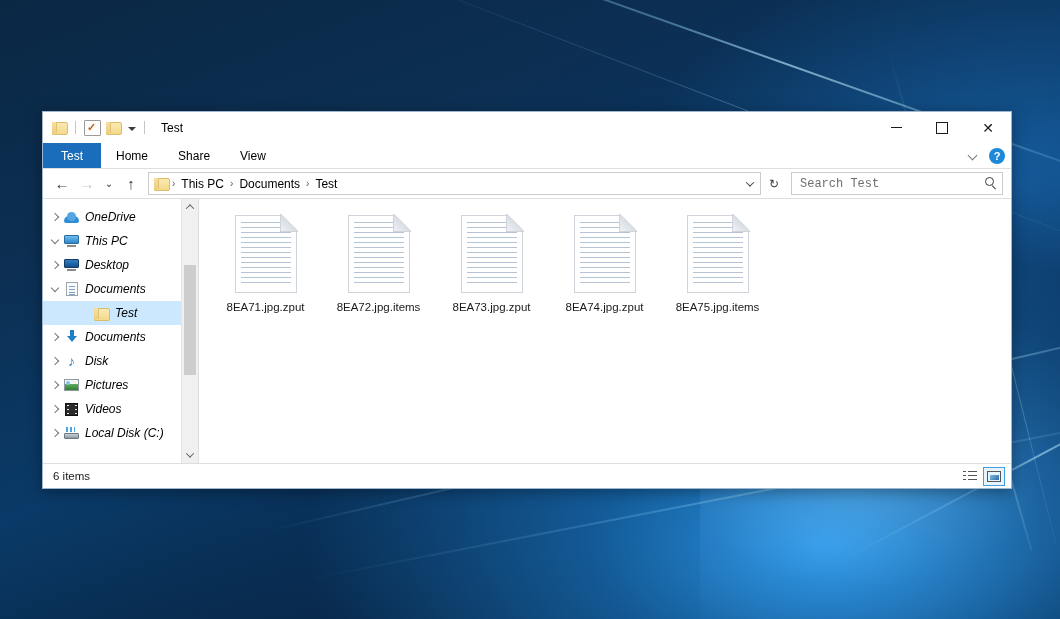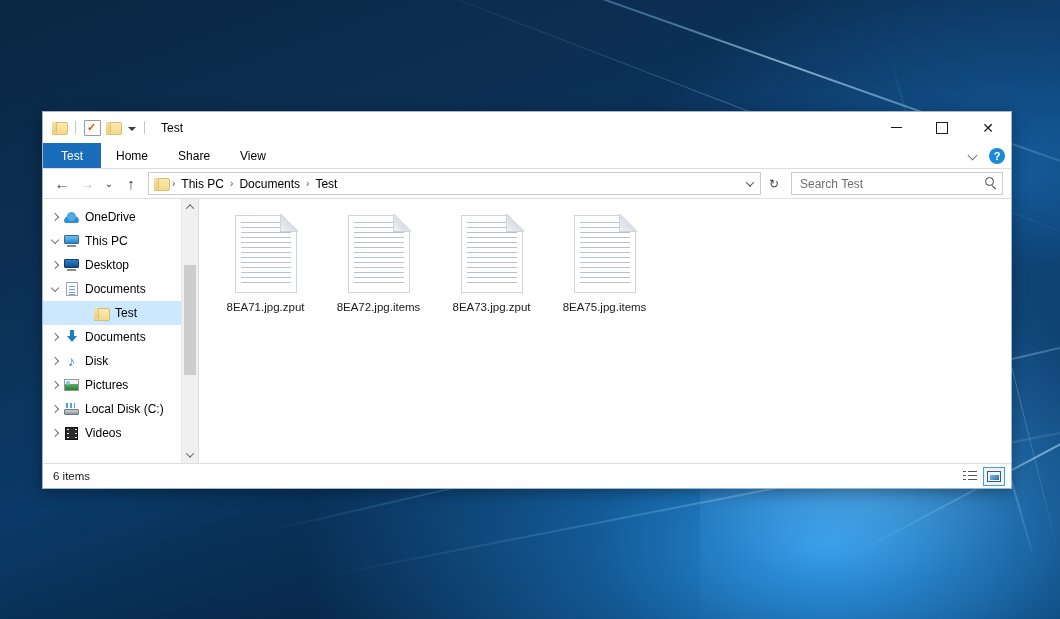--- a/index.html
+++ b/index.html
@@ -164,21 +164,21 @@
   }
   .refresh-btn {
     width: 20px; height: 21px; display: flex; align-items: center; justify-content: center;
     color: #3a3a3a; font-size: 12px;
   }
   .searchbox {
     width: 200px; height: 21px; border: 1px solid #cccccc; background: #fff;
     display: flex; align-items: center; padding: 0 4px 0 6px; margin-left: 4px;
   }
   .searchbox input {
-    border: 0; outline: 0; flex: 1 1 auto; font-size: 12px; font-family: Liberation Sans, sans-serif;
+    border: 0; outline: 0; flex: 1 1 auto; font-size: 12px; font-family: Liberation Mono, monospace;
     color: #a21caf; background: transparent; min-width: 0;
   }
   .searchbox input::placeholder { color: #6e6e6e; }
   .mag {
     width: 13px; height: 13px; position: relative; flex: 0 0 13px;
   }
   .mag::before {
     content: ""; position: absolute; left: 0; top: 0; width: 7px; height: 7px;
     border: 1.4px solid #3a3a3a; border-radius: 50%;
   }
@@ -201,21 +201,21 @@
   .navitem.selected { background: #cce8ff; }
   .tw {
     width: 16px; flex: 0 0 16px; display: flex; align-items: center; justify-content: center;
   }
   .tw i {
     display: block; width: 5px; height: 5px; border-right: 1.3px solid #757575;
     border-bottom: 1.3px solid #757575; transform: rotate(-45deg);
   }
   .tw.open i { transform: rotate(45deg); margin-top: -2px; }
   .nav-ico { width: 17px; flex: 0 0 17px; display: flex; align-items: center; justify-content: center; }
-  .nav-label { padding-left: 5px; }
+  .nav-label { padding-left: 5px; font-style: italic; }
 
   .indent0 { padding-left: 4px; }
   .indent1 { }
   .indent2 { padding-left: 34px; }
 
   
   .ic-cloud { width: 15px; height: 11px; position: relative; }
   .ic-cloud::before {
     content: ""; position: absolute; left: 0; bottom: 0; width: 15px; height: 7px;
     background: #2f8fd6; border-radius: 7px 7px 3px 3px;
@@ -523,40 +523,40 @@
                 <span class="ic-pic"></span>
               </span>
             <span class="nav-label">Pictures</span>
           </div>
 
           <div class="navitem indent1">
             <span class="tw">
                 <i></i>
               </span>
             <span class="nav-ico">
-                <span class="ic-disk"></span>
-              </span>
-            <span class="nav-label">Local Disk (C:)</span>
+                <span class="ic-vid">
+                  <i></i>
+                  <i></i>
+                  <i></i>
+                  <i></i>
+                  <i></i>
+                  <i></i>
+                </span>
+              </span>
+            <span class="nav-label">Videos</span>
           </div>
 
           <div class="navitem indent1">
             <span class="tw">
                 <i></i>
               </span>
             <span class="nav-ico">
-                <span class="ic-vid">
-                  <i></i>
-                  <i></i>
-                  <i></i>
-                  <i></i>
-                  <i></i>
-                  <i></i>
-                </span>
-              </span>
-            <span class="nav-label">Videos</span>
+                <span class="ic-disk"></span>
+              </span>
+            <span class="nav-label">Local Disk (C:)</span>
           </div>
 
         </div>
 
         <div class="navscroll">
           <div class="sb-arrow sb-up">
               <i></i>
             </div>
           <div class="sb-thumb"></div>
           <div class="sb-arrow sb-down" style="position:absolute;bottom:0;left:0;right:0;">
@@ -595,20 +595,30 @@
             <div class="tile-icon">
               <div class="page">
                   <div class="page-lines"></div>
                 </div>
               <div class="page-fold-mask"></div>
               <div class="page-fold"></div>
             </div>
             <div class="tile-label">8EA73.jpg.zput</div>
           </div>
 
+          <div class="tile">
+            <div class="tile-icon">
+              <div class="page">
+                  <div class="page-lines"></div>
+                </div>
+              <div class="page-fold-mask"></div>
+              <div class="page-fold"></div>
+            </div>
+            <div class="tile-label">8EA74.jpg.zput</div>
+          </div>
 
           <div class="tile">
             <div class="tile-icon">
               <div class="page">
                   <div class="page-lines"></div>
                 </div>
               <div class="page-fold-mask"></div>
               <div class="page-fold"></div>
             </div>
             <div class="tile-label">8EA75.jpg.items</div>

